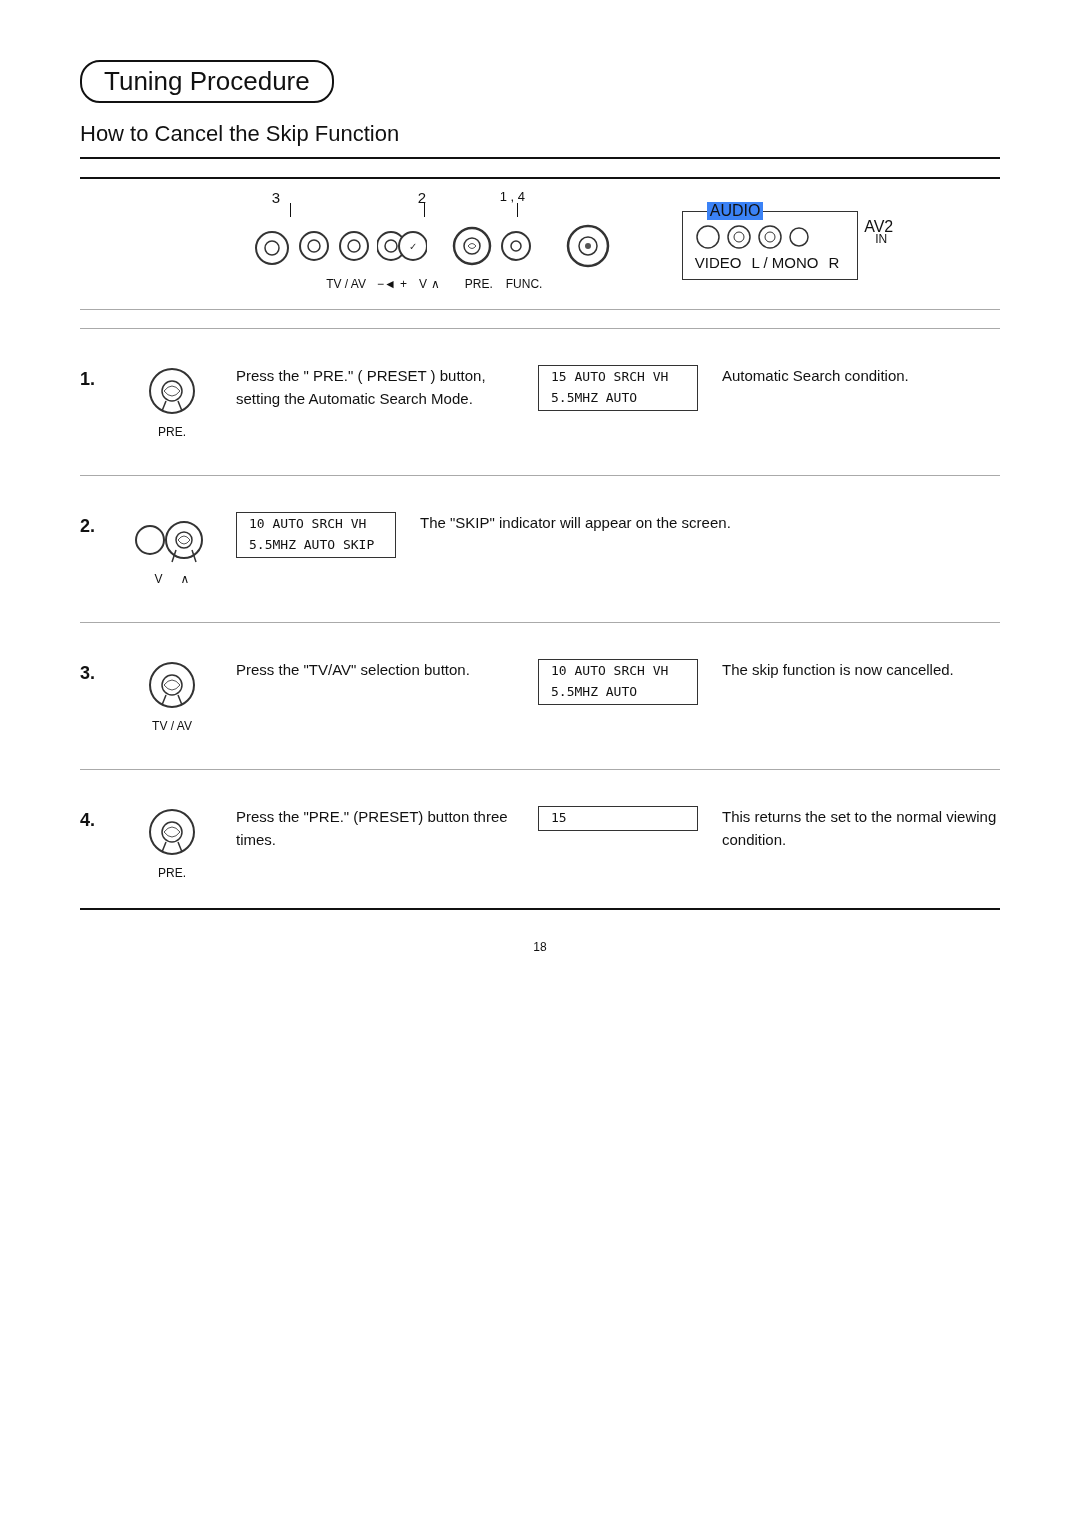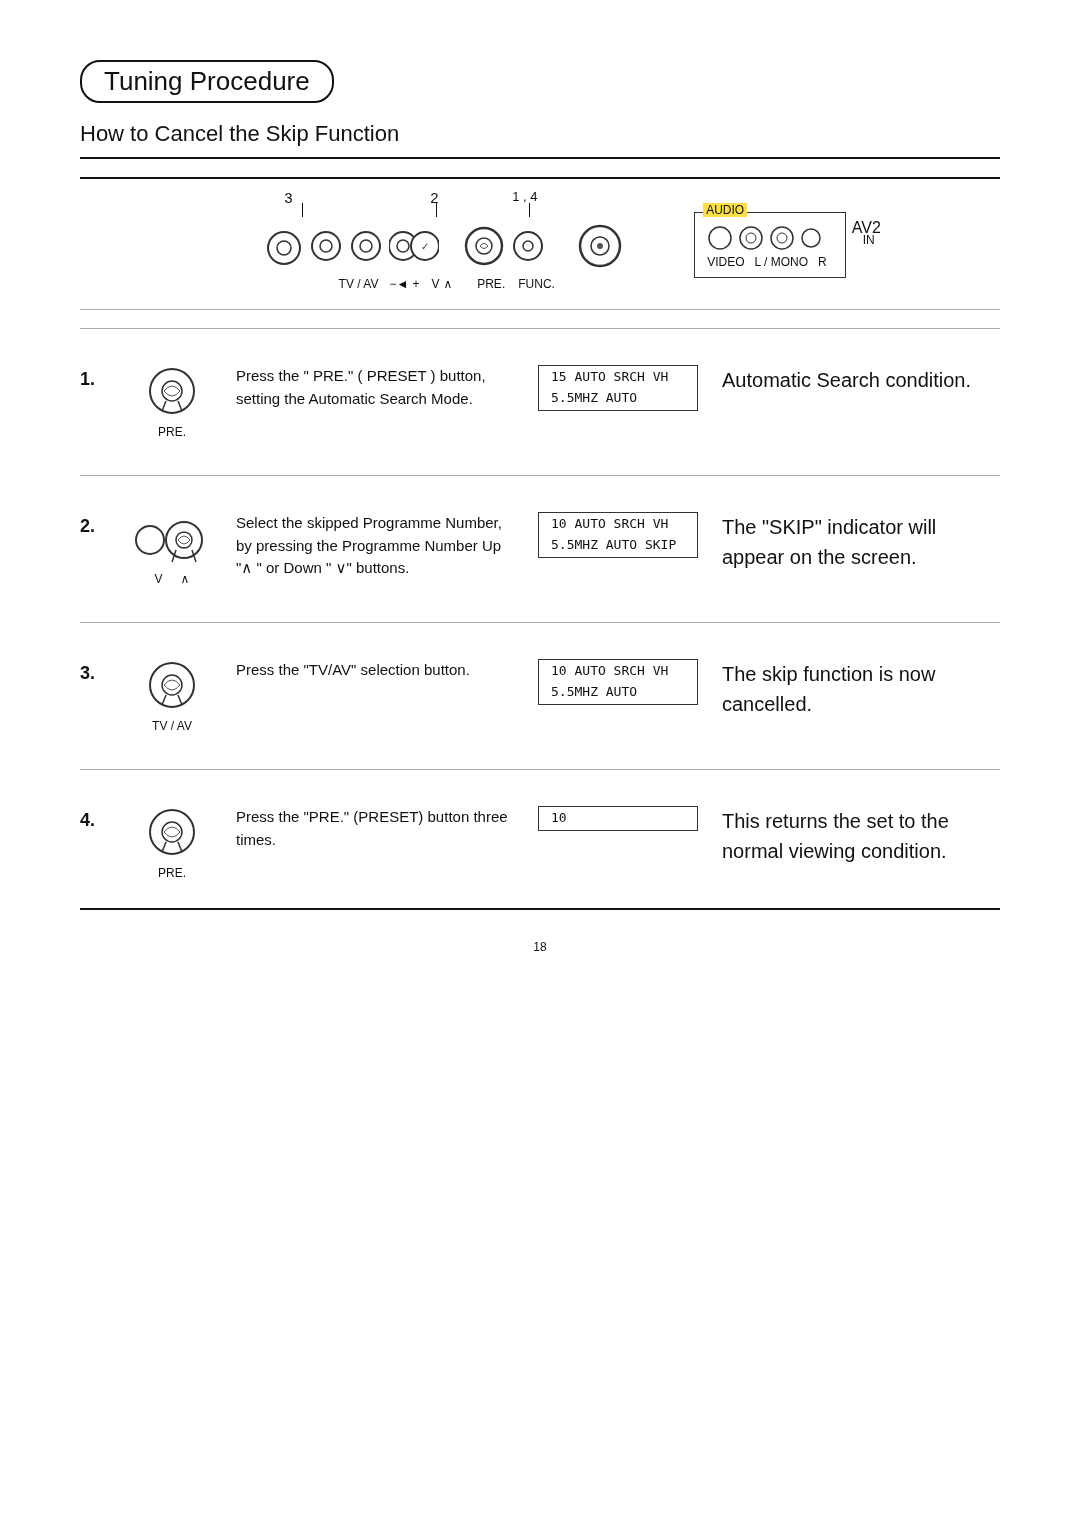--- a/index.html
+++ b/index.html
@@ -79,21 +79,21 @@
       max-width: 190px;
       border: 1px solid #333;
       padding: 1px 12px;
       font-size: 13px;
       font-family: monospace;
       line-height: 1.6;
     }
 
     .step-result {
       flex: 1;
-      font-size: 20px;
+      font-size: 15px;
       line-height: 1.5;
     }
 
     .page-num {
       text-align: center;
       margin-top: 30px;
       font-size: 12px;
     }
 
     .diagram-wrapper {
@@ -208,41 +208,41 @@
         <span style="margin-left:2px;">−◄</span>
         <span>+</span>
         <span style="margin-left:8px;">V</span>
         <span>∧</span>
         <span style="margin-left:14px; min-width:42px; text-align:center;">PRE.</span>
         <span style="margin-left:2px;">FUNC.</span>
       </div>
     </div>
 
     <div style="position:relative; border:1.5px solid #333; padding:10px 18px 8px 12px; margin-top:10px;">
-      <span style="position:absolute; top:-10px; left:8px; font-size:12px; background:#fde047; padding:0 3px;">AUDIO</span>
+      <span style="position:absolute; top:-10px; left:24px; font-size:16px; background:#3b82f6; padding:0 3px;">AUDIO</span>
       <span style="position:absolute; top:6px; right:-36px; font-size:16px;">AV2</span>
       <span style="position:absolute; top:20px; right:-30px; font-size:12px;">IN</span>
 
       <div style="display:flex; gap:5px; margin-top:2px; align-items:center;">
         <svg width="26" height="26" viewBox="0 0 26 26">
           <circle cx="13" cy="13" r="11" fill="white" stroke="#333" stroke-width="1.5"></circle>
         </svg>
         <svg width="26" height="26" viewBox="0 0 26 26">
           <circle cx="13" cy="13" r="11" fill="white" stroke="#333" stroke-width="1.5"></circle>
           <circle cx="13" cy="13" r="5" fill="white" stroke="#333" stroke-width="1"></circle>
         </svg>
         <svg width="26" height="26" viewBox="0 0 26 26">
           <circle cx="13" cy="13" r="11" fill="white" stroke="#333" stroke-width="1.5"></circle>
           <circle cx="13" cy="13" r="5" fill="white" stroke="#333" stroke-width="1"></circle>
         </svg>
         <svg width="22" height="22" viewBox="0 0 22 22">
           <circle cx="11" cy="11" r="9" fill="white" stroke="#333" stroke-width="1.5"></circle>
         </svg>
       </div>
-      <div style="display:flex; gap:10px; font-size:12px; margin-top:4px;text-align:right;">
+      <div style="display:flex; gap:10px; font-size:15px; margin-top:4px;text-align:right;">
         <span>VIDEO</span>
         <span>L / MONO</span>
         <span>R</span>
       </div>
     </div>
 
   </div>
 </div>
 
 <hr class="thin">
@@ -287,23 +287,20 @@
         <circle cx="52" cy="28" r="8" fill="white" stroke="#333" stroke-width="1.5"></circle>
         <path d="M46 28 Q52 20 58 28 Q52 36 46 28Z" fill="none" stroke="#555" stroke-width="1"></path>
         <line x1="44" y1="38" x2="40" y2="50" stroke="#333" stroke-width="1.5"></line>
         <line x1="60" y1="38" x2="64" y2="50" stroke="#333" stroke-width="1.5"></line>
       </svg>
       <div style="display:flex; gap:18px; font-size:12px; margin-top:2px;">
         <span>V</span>
         <span>∧</span>
       </div>
     </div>
-    <div class="step-desc">
-      <span>Select the skipped Programme Number, by pressing the Programme Number Up "∧ " or Down " ∨" buttons.</span>
-    </div>
     <div class="screen-box">
       <div>10  AUTO  SRCH  VH</div>
       <div>5.5MHZ AUTO SKIP</div>
     </div>
     <div class="step-result">
       <span>The "SKIP" indicator will appear on the screen.</span>
     </div>
   </div>
 
   <hr class="thin">
@@ -343,21 +340,21 @@
         <path d="M26 26 Q34 16 42 26 Q34 36 26 26Z" fill="none" stroke="#555" stroke-width="1"></path>
         <line x1="28" y1="36" x2="24" y2="46" stroke="#333" stroke-width="1.5"></line>
         <line x1="40" y1="36" x2="44" y2="46" stroke="#333" stroke-width="1.5"></line>
       </svg>
       <span style="font-size:12px; margin-top:2px;">PRE.</span>
     </div>
     <div class="step-desc">
       <span>Press the "PRE." (PRESET) button three times.</span>
     </div>
     <div class="screen-box">
-      <div>10</div>
+      <div>15</div>
     </div>
     <div class="step-result">
       <span>This returns the set to the normal viewing condition.</span>
     </div>
   </div>
 
 </div>
 
 <hr style="border:none; border-top:2px solid #111; margin-top:10px;">
 

